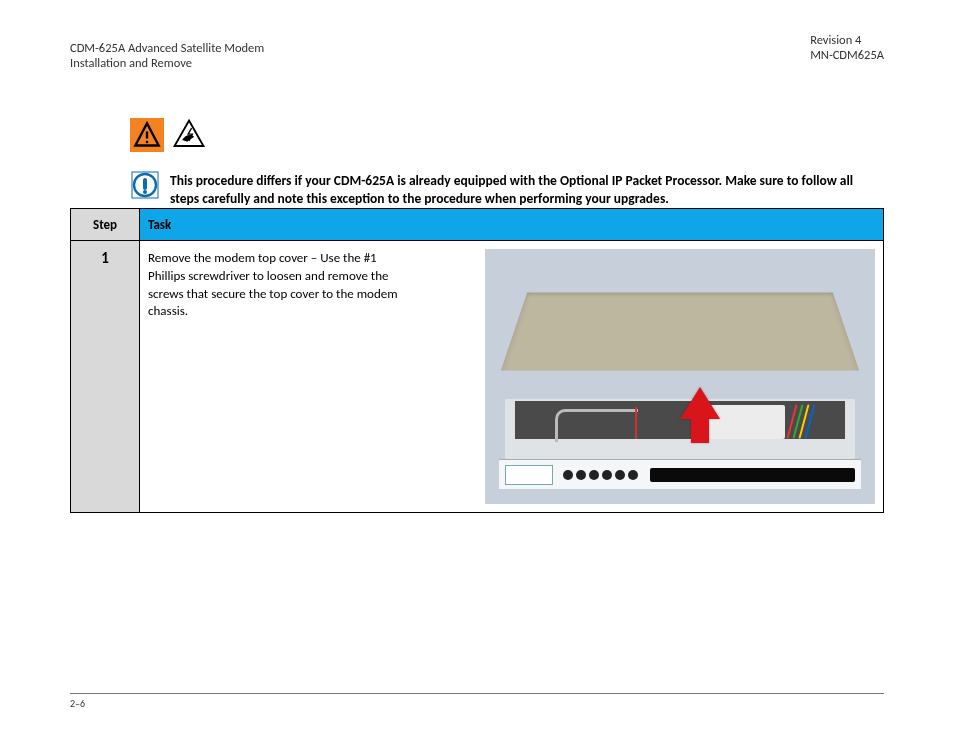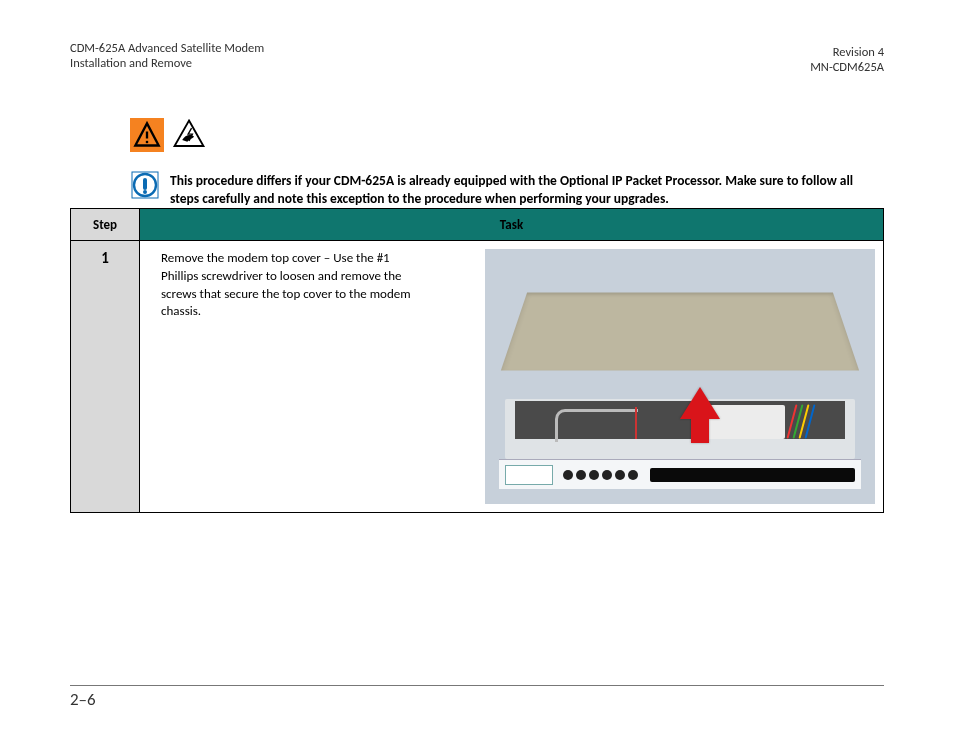--- a/index.html
+++ b/index.html
@@ -85,43 +85,42 @@
   }
   .th-step {
     width: 52px;
     background: #d9d9d9;
     text-align: center;
     font-weight: 700;
     font-size: 13px;
     padding: 4px 2px;
   }
   .th-task {
-    background: #0f766e;
-    text-align: center;
+    background: #0ea5e9;
+    text-align: left;
     font-weight: 700;
     font-size: 13px;
     padding: 4px 2px;
   }
   .td-stepnum {
     width: 52px;
     background: #d9d9d9;
     text-align: center;
     font-weight: 700;
     font-size: 15px;
     padding-top: 10px;
   }
   .td-body {
     padding: 10px;
     font-size: 13px;
     line-height: 1.35;
   }
   .td-body .split {
     display: flex;
     gap: 18px;
-    margin-left: 13px;
   }
   .td-body .textcol {
     flex: 0 0 260px;
   }
   .td-body .imgcol {
     flex: 1;
     display:flex;
     justify-content:flex-end;
   }
   .device-img {
@@ -212,35 +211,35 @@
     left:-9px; top:30px;
     width:18px; height:26px;
     background:#d9141a;
   }
   .footer {
     position:absolute;
     left:70px; right:70px;
     bottom:28px;
     border-top:1px solid #777;
     padding-top:3px;
-    font-size:17px;
+    font-size:10px;
     color:#333;
   }
   .page-title {
     position:absolute;
     top:40px; left:70px;
     font-size:12.5px;
     color:#333;
   }
   .page-rev {
     position:absolute;
-    top:44px; right:70px;
+    top:32px; right:70px;
     font-size:12.5px;
     color:#333;
-    text-align:right;
+    text-align:left;
   }
 </style>
 </head>
 <body>
 
 <div class="page">
 
   <div class="page-title">
     <span>CDM-625A Advanced Satellite Modem</span><br>
     <span>Installation and Remove</span>

